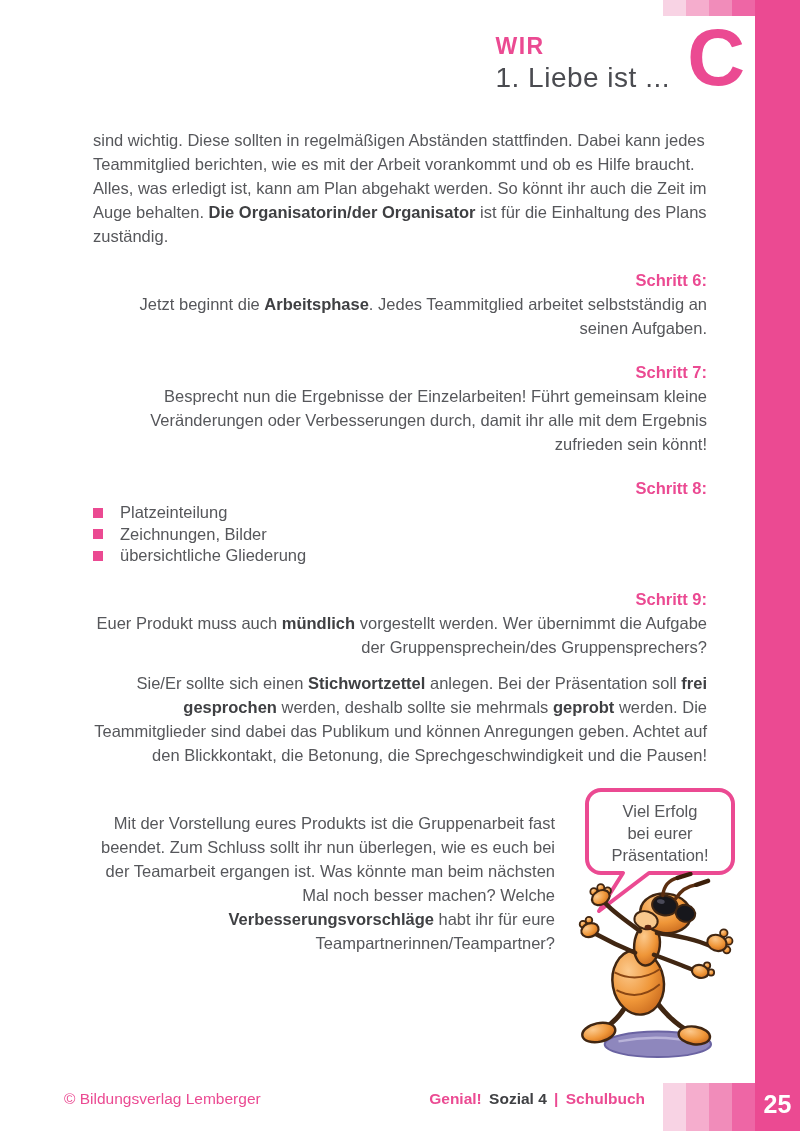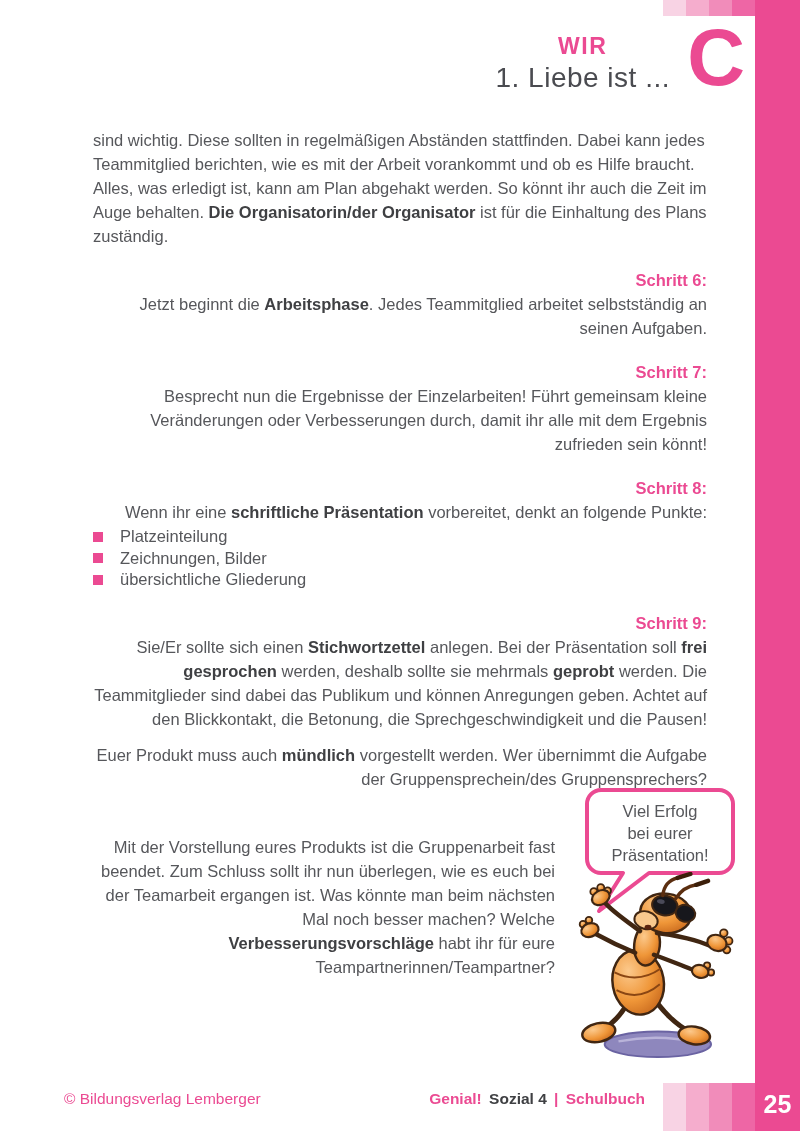--- a/index.html
+++ b/index.html
@@ -12,21 +12,21 @@
   .side-bar { position:absolute; top:0; right:0; width:45px; height:1131px; background:var(--pink); }
   .strip { position:absolute; right:45px; display:flex; }
   .strip-top { top:0; }
   .strip-top .sq { width:23px; height:16px; }
   .strip-bottom { bottom:0; }
   .strip-bottom .sq { width:23px; height:48px; }
   .page-number { position:absolute; right:0; bottom:12px; width:45px; text-align:center;
                  color:#fff; font-size:25px; font-weight:bold;margin-top:17px; }
 
   
-  .header { position:absolute; top:33px; right:130px; text-align:center;margin-left:30px; }
+  .header { position:absolute; top:33px; right:130px; text-align:left;margin-left:30px; }
   .kicker { color:var(--pink); font-weight:bold; font-size:23px; letter-spacing:1.5px; }
   .title  { color:var(--title); font-size:28px; margin-top:2px; letter-spacing:.5px; }
   .section-letter { position:absolute; top:18px; right:55px; color:var(--pink);
                     font-size:80px; font-weight:bold; line-height:1; }
 
   
   .content { position:absolute; left:93px; top:128px; width:614px; color:var(--text);
              font-size:16.5px; line-height:24px; }
   .para b { color:#3f4043; }
   .step { margin-top:20px;text-align:right; }
@@ -85,40 +85,39 @@
         <div class="step">
           <div class="step-heading">Schritt 6:</div>
           <div class="para">Jetzt beginnt die <b>Arbeitsphase</b>. Jedes Teammitglied arbeitet selbstständig an seinen Aufgaben.</div>
         </div>
         <div class="step">
           <div class="step-heading">Schritt 7:</div>
           <div class="para">Besprecht nun die Ergebnisse der Einzelarbeiten! Führt gemeinsam kleine Veränderungen oder Verbesserungen durch, damit ihr alle mit dem Ergebnis zufrieden sein könnt!</div>
         </div>
         <div class="step">
           <div class="step-heading">Schritt 8:</div>
-          <div class="para">Wenn ihr eine <b>schriftliche Präsentation</b> vorbereitet, denkt an folgende Punkte:</div>
           <ul class="bullets">
             <li class="bullet">
               <span class="bullet-square"></span>
               <span class="bullet-text">Platzeinteilung</span>
             </li>
             <li class="bullet">
               <span class="bullet-square"></span>
               <span class="bullet-text">Zeichnungen, Bilder</span>
             </li>
             <li class="bullet">
               <span class="bullet-square"></span>
               <span class="bullet-text">übersichtliche Gliederung</span>
             </li>
           </ul>
         </div>
         <div class="step">
           <div class="step-heading">Schritt 9:</div>
+          <div class="para">Euer Produkt muss auch <b>mündlich</b> vorgestellt werden. Wer übernimmt die Aufgabe der Gruppensprechein/des Gruppensprechers?</div>
           <div class="para">Sie/Er sollte sich einen <b>Stichwortzettel</b> anlegen. Bei der Präsentation soll <b>frei gesprochen</b> werden, deshalb sollte sie mehrmals <b>geprobt</b> werden. Die Teammitglieder sind dabei das Publikum und können Anregungen geben. Achtet auf den Blickkontakt, die Betonung, die Sprechgeschwindigkeit und die Pausen!</div>
-          <div class="para">Euer Produkt muss auch <b>mündlich</b> vorgestellt werden. Wer übernimmt die Aufgabe der Gruppensprechein/des Gruppensprechers?</div>
         </div>
         <div class="step">
           <div class="step-heading">Schritt 10:</div>
           <div class="para">Mit der Vorstellung eures Produkts ist die Gruppenarbeit fast beendet. Zum Schluss sollt ihr nun überlegen, wie es euch bei der Teamarbeit ergangen ist. Was könnte man beim nächsten Mal noch besser machen? Welche <b>Verbesserungsvorschläge</b> habt ihr für eure Teampartnerinnen/Teampartner?</div>
         </div>
       </div>
   </div>
 
   <div class="bubble-wrap">
     <svg width="170" height="130" viewBox="0 0 170 130">

